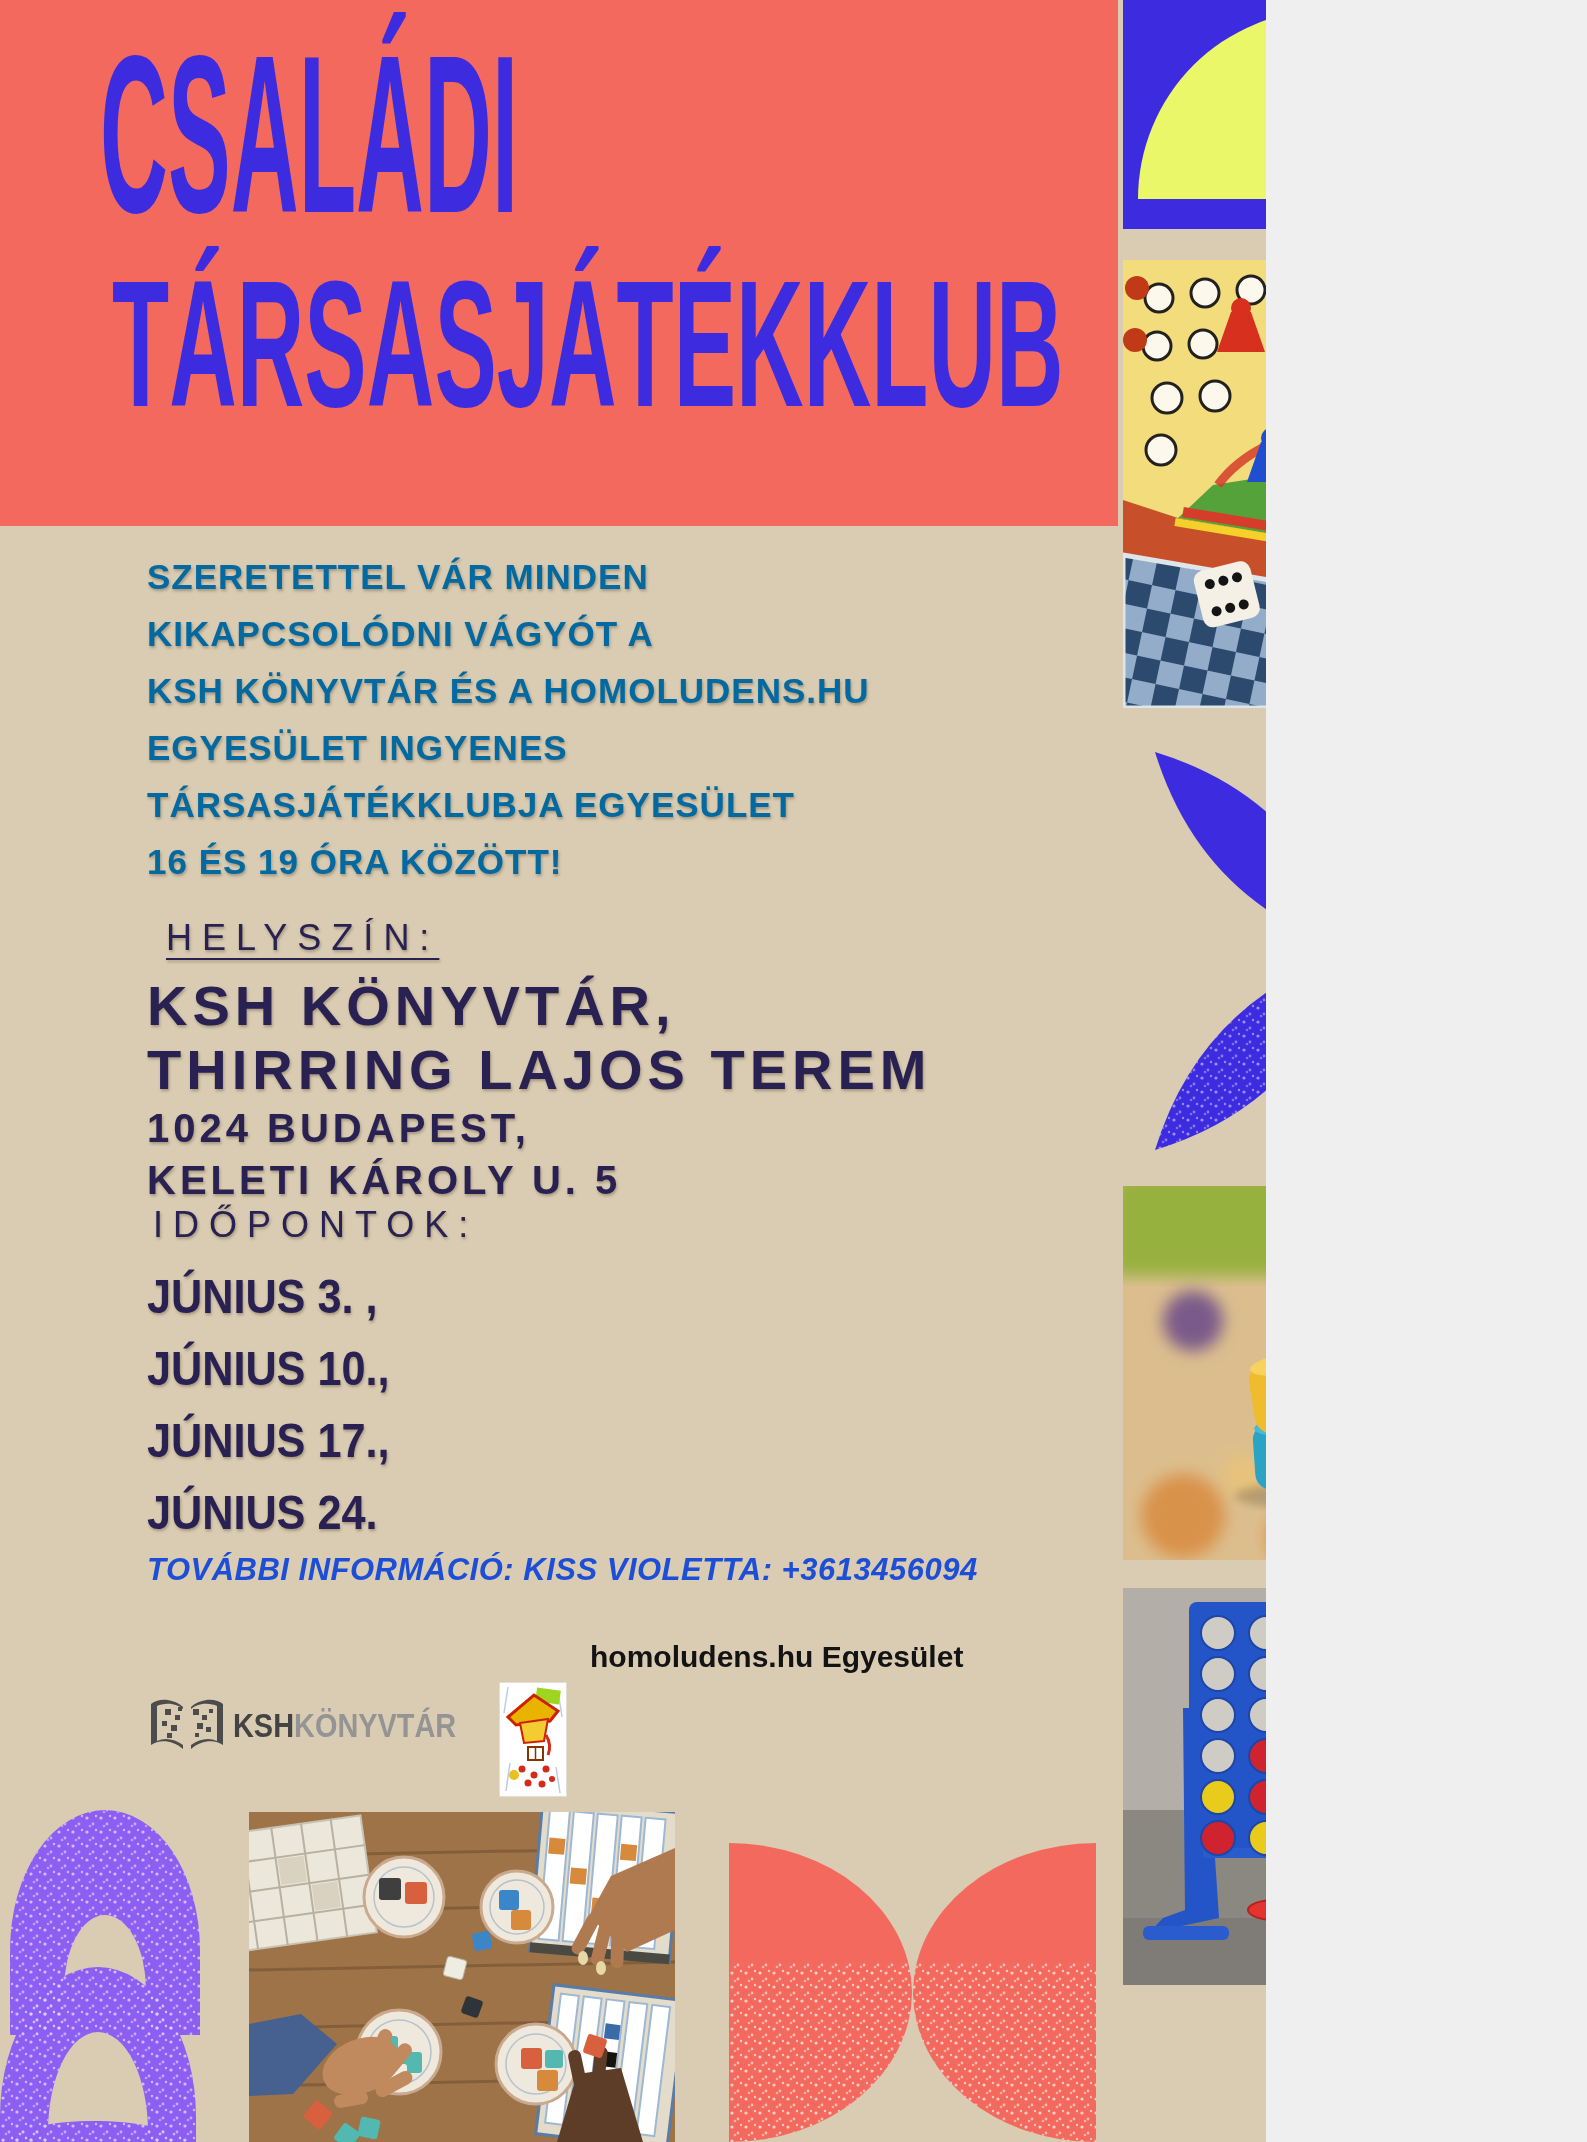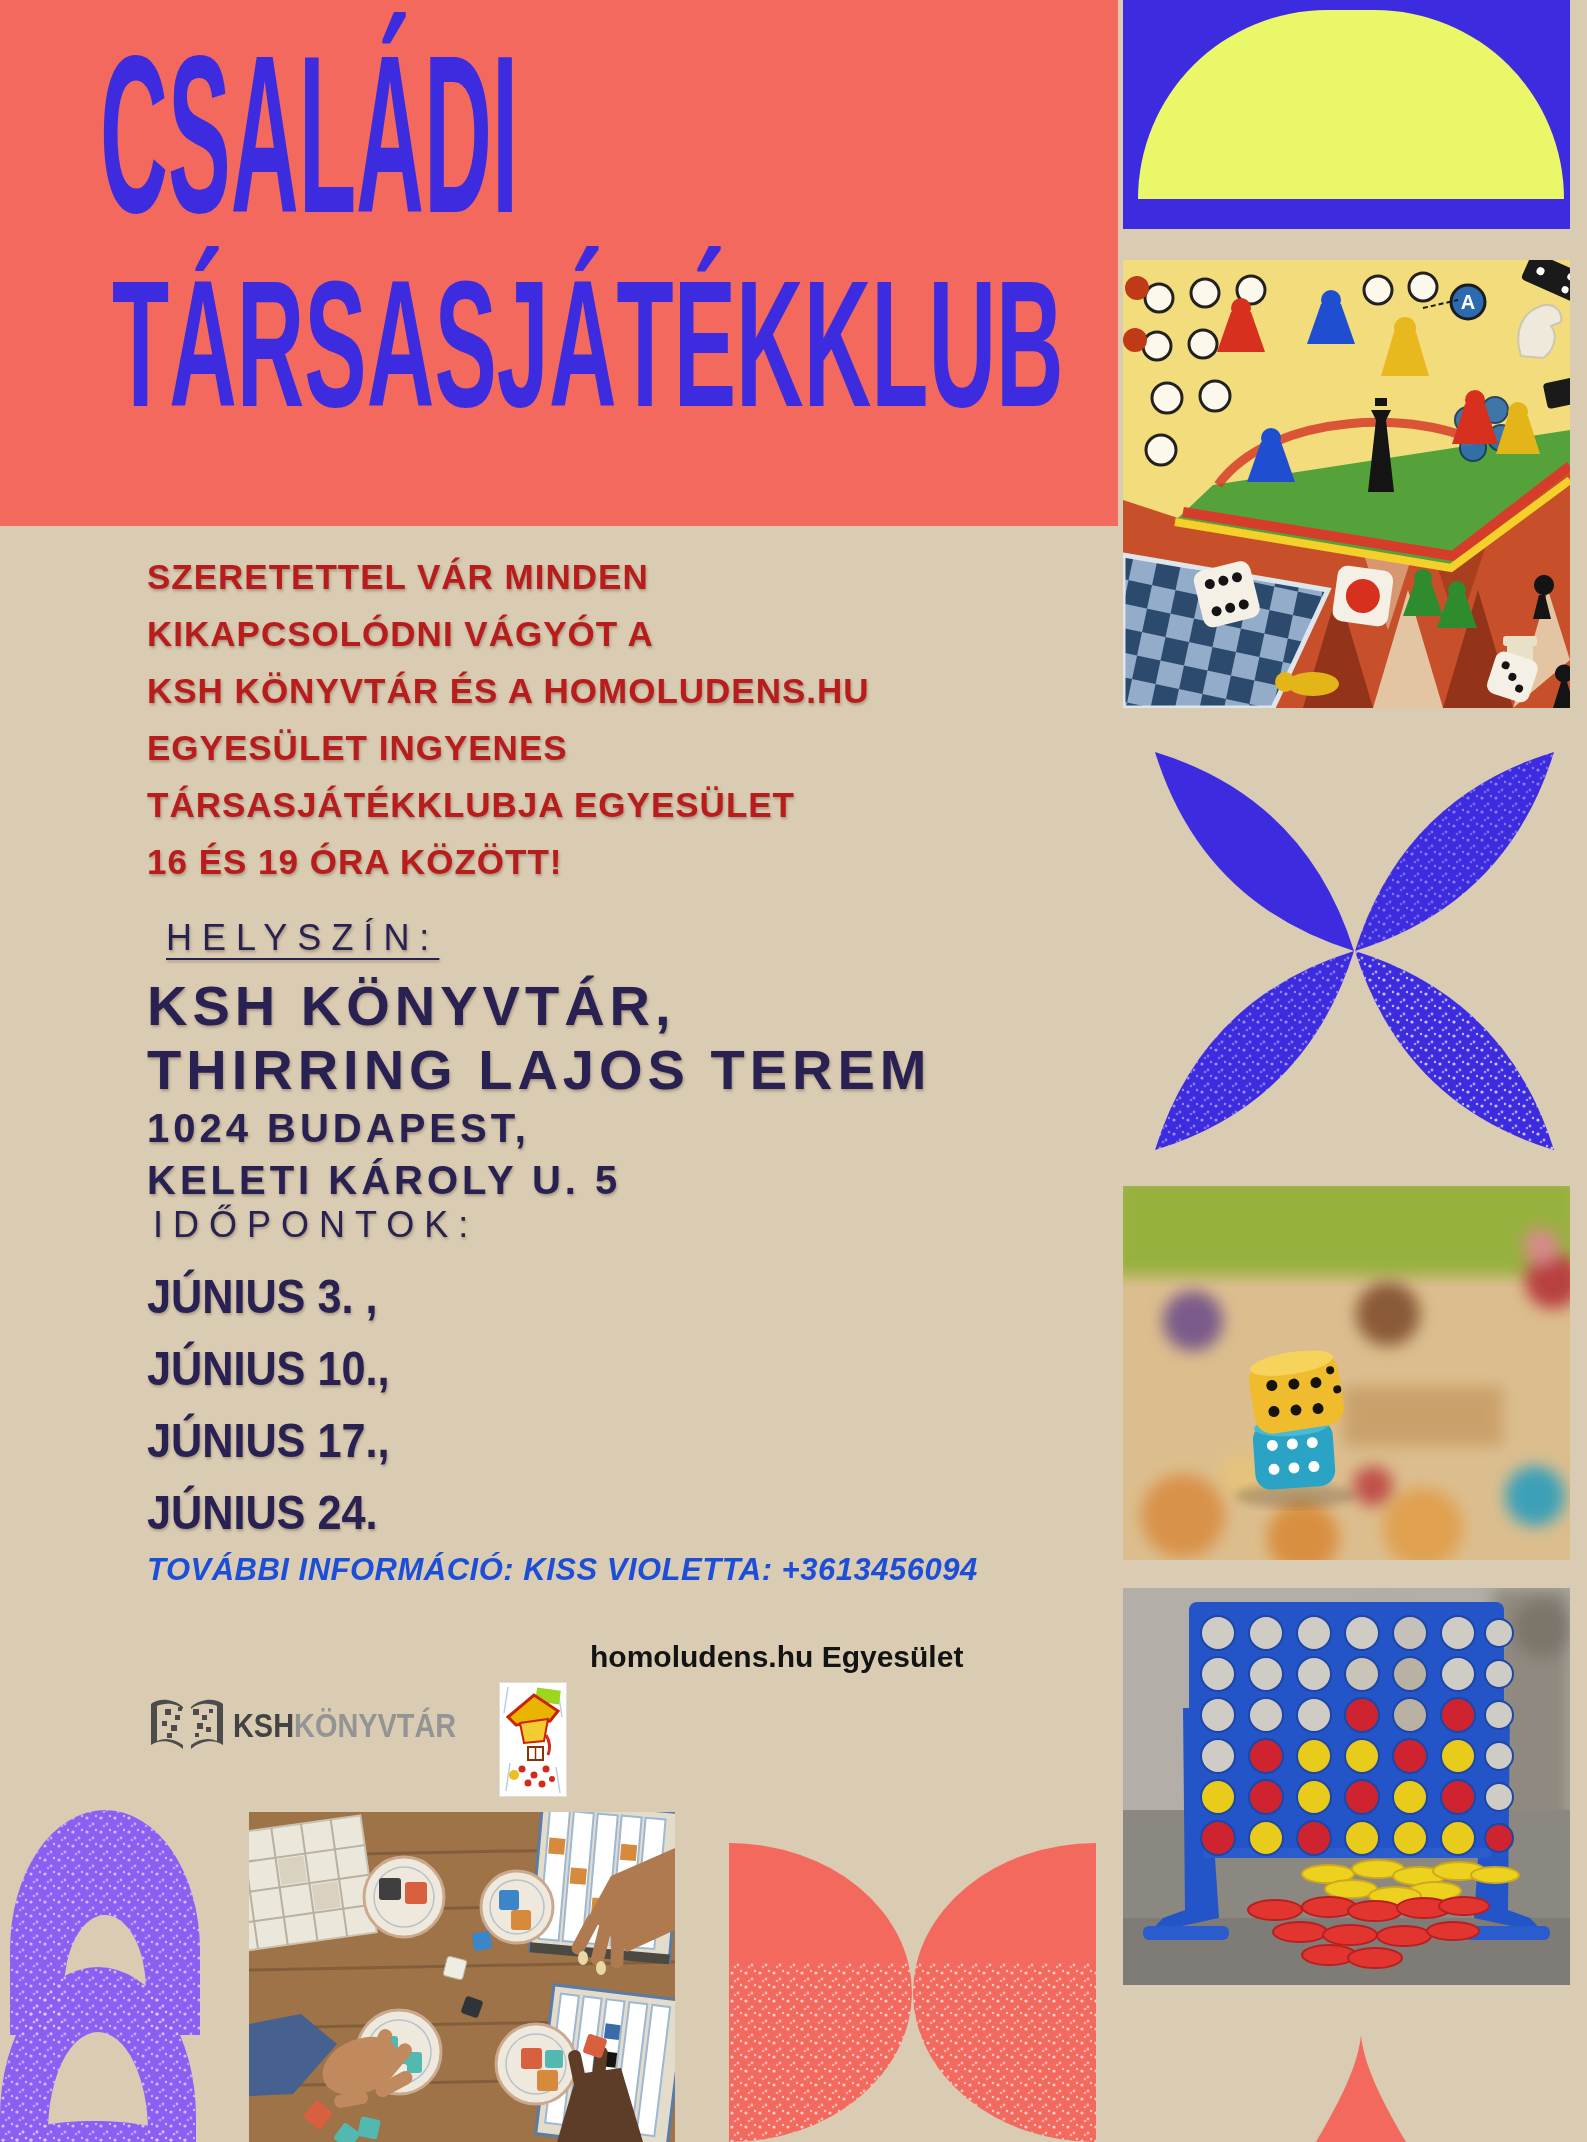--- a/index.html
+++ b/index.html
@@ -1,17 +1,17 @@
 <!DOCTYPE html>
 <html><head>
 <meta charset="utf-8">
 <style>
   html,body{margin:0;padding:0;background:#efefef;}
   .poster{
-    position:relative;width:1587px;height:2142px;overflow:hidden;
+    position:relative;width:1266px;height:2142px;overflow:hidden;
     background:#d9ccb2;font-family:"Liberation Sans",sans-serif;
   }
   .abs{position:absolute;}
   
   .coral-block{left:0;top:0;width:1118px;height:526px;background:#f3695d;}
   .title-line{color:#3d2cdf;font-weight:700;white-space:nowrap;transform-origin:left top;line-height:1;}
   .title-1{left:100px;top:22px;font-size:224px;transform:scaleX(0.42);}
   .title-2{left:112px;top:254px;font-size:180px;transform:scaleX(0.52);}
   
   .blue-rect{left:1123px;top:0;width:447px;height:229px;background:#3d2cdf;}
@@ -20,21 +20,21 @@
   .photo{overflow:hidden;}
   .photo svg{display:block;}
   .photo-1{left:1123px;top:260px;width:447px;height:448px;}
   .flower{left:1143px;top:738px;width:423px;height:426px;}
   .photo-2{left:1123px;top:1186px;width:447px;height:374px;}
   .photo-3{left:1123px;top:1588px;width:447px;height:397px;}
   .spike{left:1316px;top:2035px;width:90px;height:107px;}
   
   .txt{color:#191919;text-shadow:1px 2px 3px rgba(70,55,30,.35);}
   .intro{left:147px;top:548px;font-size:35px;font-weight:700;letter-spacing:1px;
-         line-height:57px;color:#b91c1c;}
+         line-height:57px;color:#0369a1;}
   .navy{color:#2a2153;}
   .loc{left:147px;top:916px;}
   .sec-heading{font-size:36px;font-weight:400;letter-spacing:10px;line-height:44px;}
   .underlined{text-decoration:underline;text-underline-offset:8px;text-decoration-thickness:2px;margin-left:19px;}
   .venue-line{font-size:56px;font-weight:700;letter-spacing:5px;line-height:64px;}
   .addr-line{font-size:40px;font-weight:700;letter-spacing:4px;line-height:52px;}
   .sched{left:147px;top:1203px;}
   .date-line{font-size:48px;font-weight:700;letter-spacing:0px;line-height:72px;
              transform:scaleX(0.9);transform-origin:left top;white-space:nowrap;}
   .contact{left:147px;top:1545px;font-style:italic;font-weight:600;color:#1d4ed8;}

